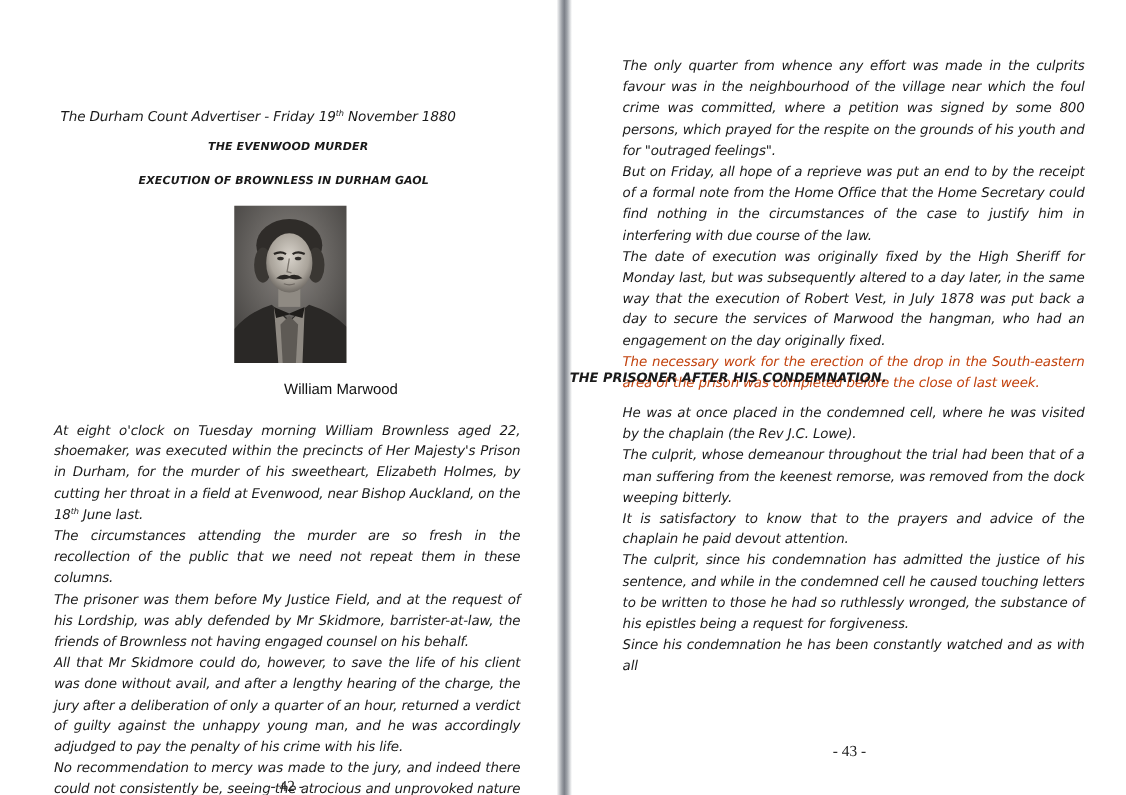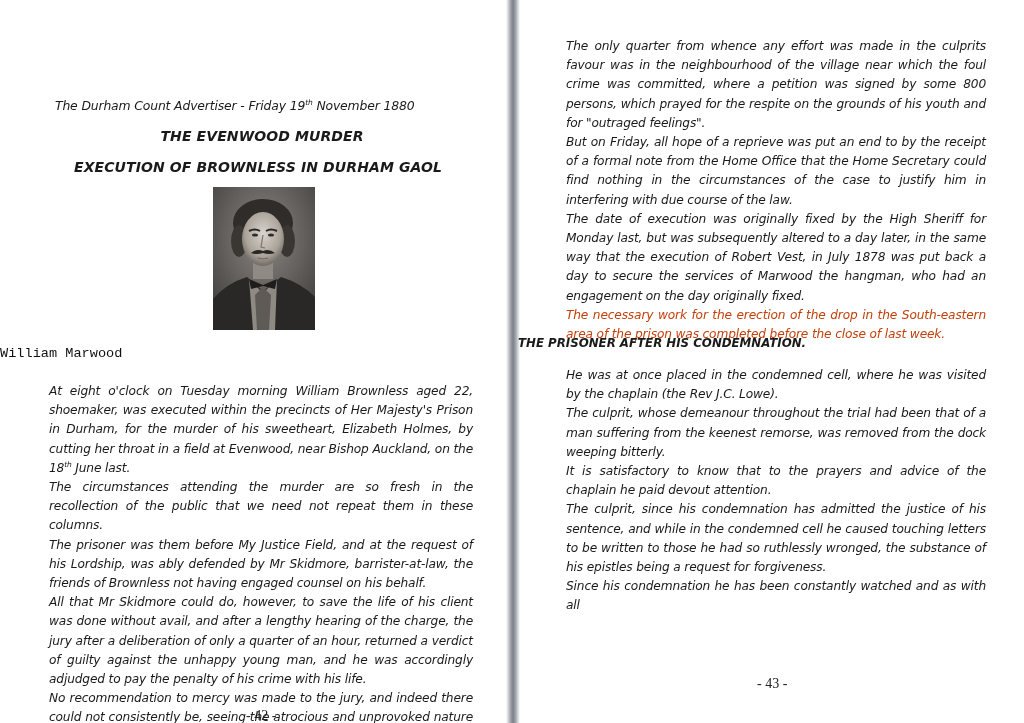--- a/index.html
+++ b/index.html
@@ -67,21 +67,21 @@
       line-height: 0;
     }
     .headline {
       position: absolute;
       left: 0;
       width: 508px;
       text-align: center;
       font-family: "DejaVu Sans", sans-serif;
       font-style: italic;
       font-weight: bold;
-      font-size: 14px;
+      font-size: 10px;
       letter-spacing: 0.1px;
     }
     .headline-1 { top: 96px; left: 8px; }
     .headline-2 { top: 127px; left: 4px; }
 
     .portrait {
       position: absolute;
       left: 213px;
       top: 155px;
       width: 102px;
@@ -89,35 +89,36 @@
       background: #6a6763;
       overflow: hidden;
     }
     .portrait svg { display: block; }
 
     .caption {
       position: absolute;
       left: 0;
       width: 620px;
       top: 314px;
-      font-family: Liberation Mono, monospace;
+      text-align: center;
+      font-family: Liberation Sans, sans-serif;
       font-size: 13.6px;
       color: #111;
     }
 
     .body-left {
       position: absolute;
       left: 49px;
       top: 350px;
       width: 424px;
     }
     .body-right {
       position: absolute;
       left: 566px;
-      top: 37px;
+      top: 51px;
       width: 420px;
     }
     .body-right-2 {
       position: absolute;
       left: 566px;
       top: 366px;
       width: 420px;
     }
     .para {
       margin: 0;

